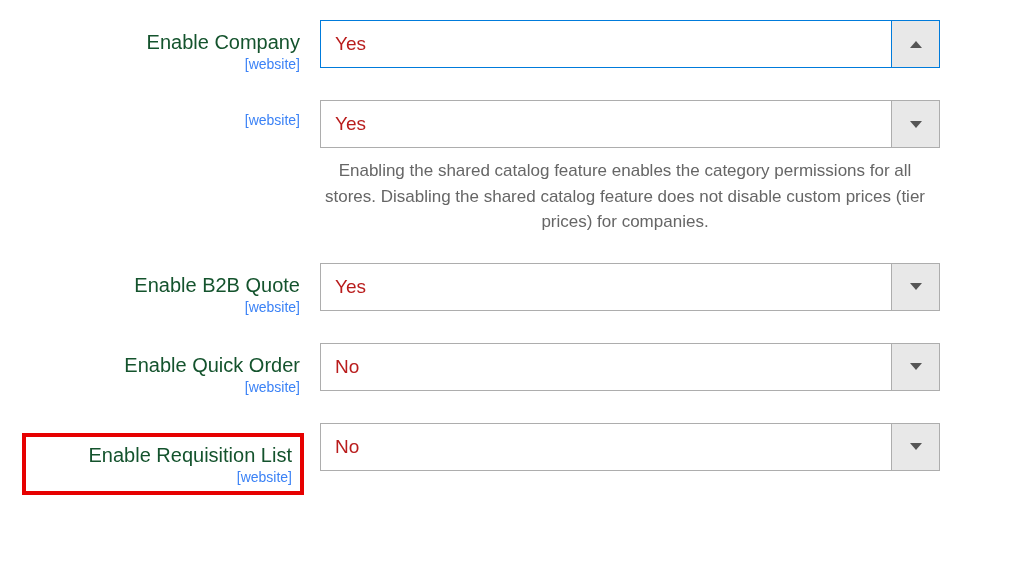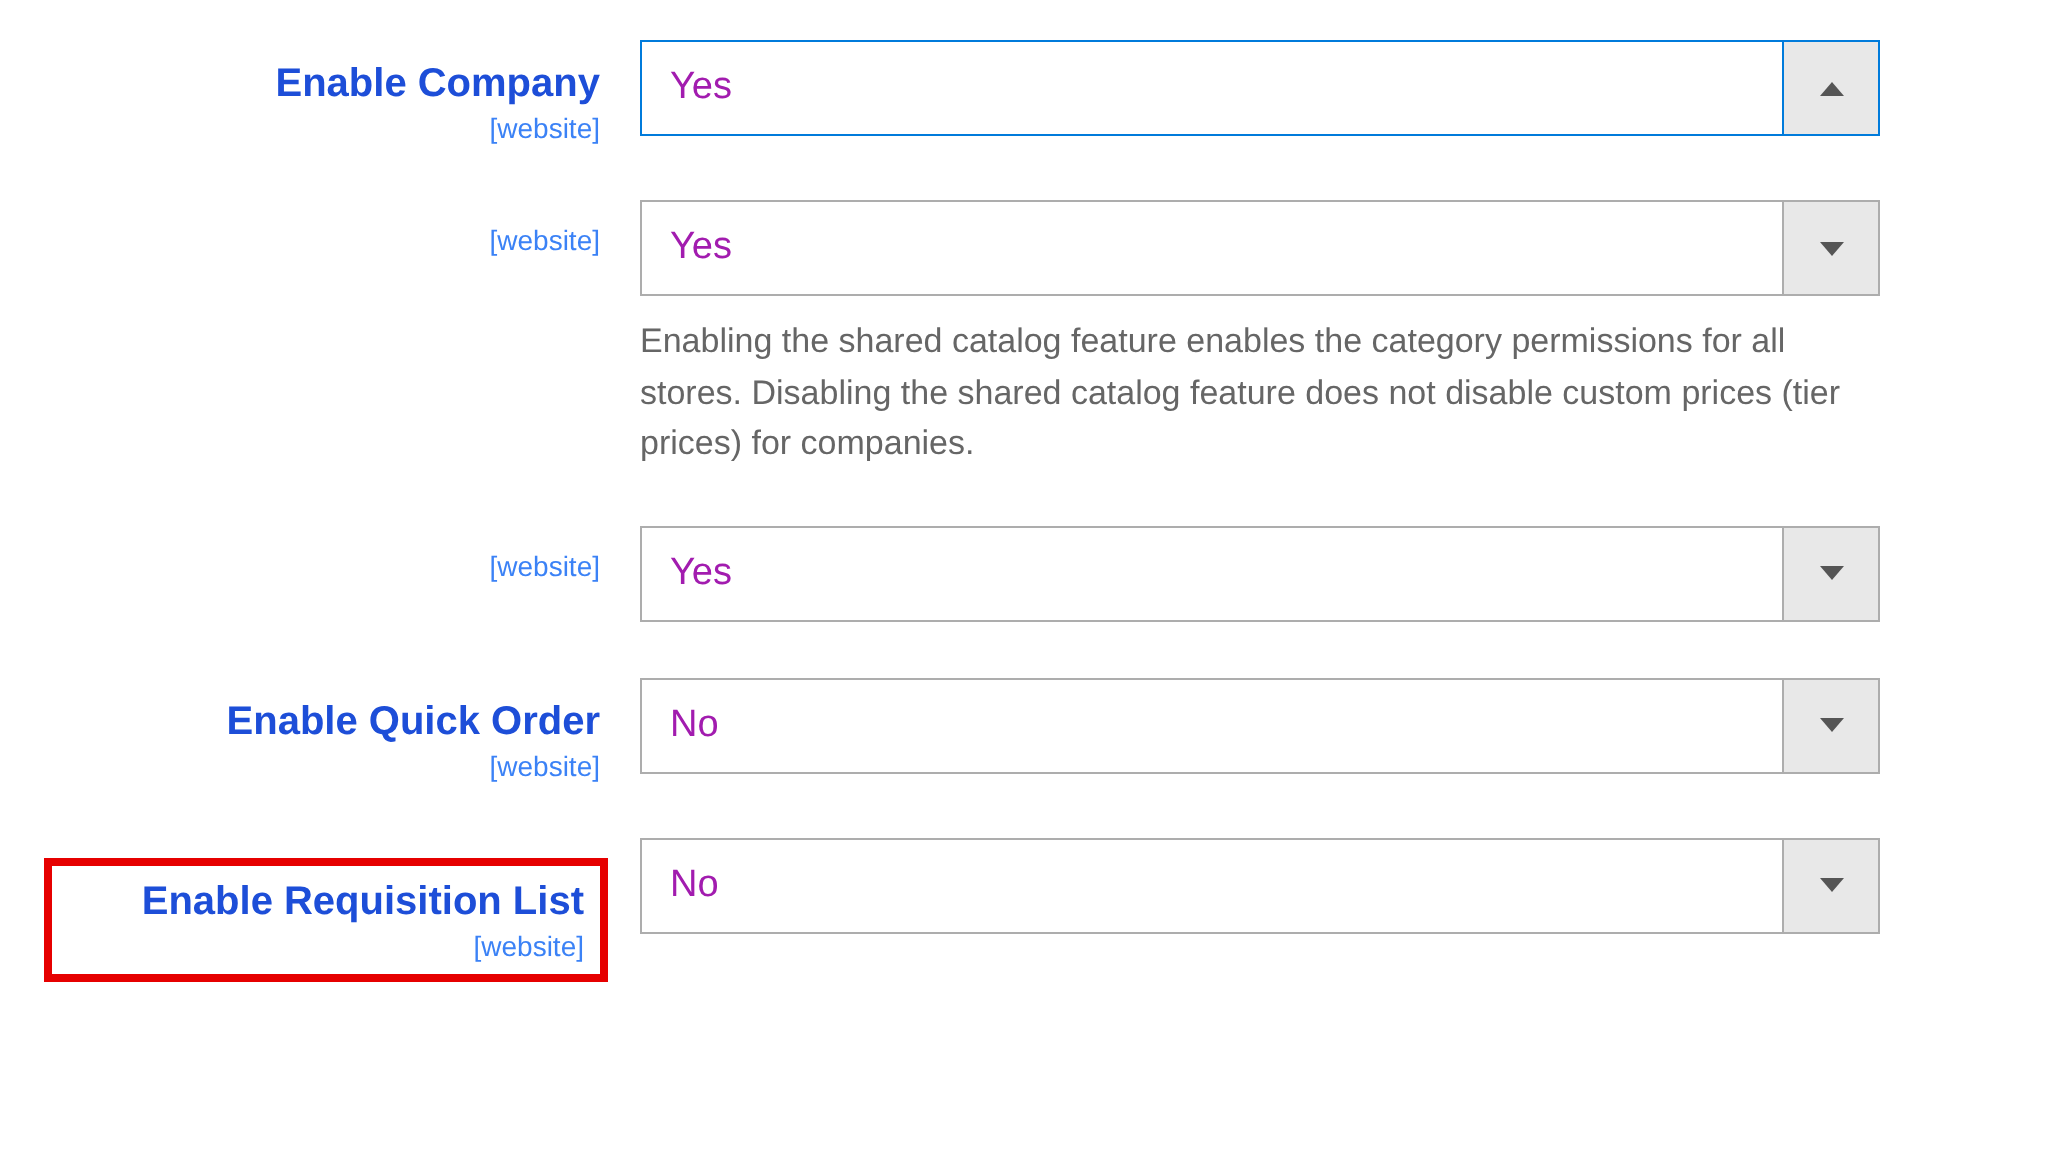--- a/index.html
+++ b/index.html
@@ -21,22 +21,22 @@
       margin-bottom: 28px;
     }
     .label-col {
       width: 290px;
       text-align: right;
       padding-right: 20px;
       padding-top: 10px;
     }
     .label-main {
       font-size: 20px;
-      color: #1d4ed8;
-      font-weight: 700;
+      color: #14532d;
+      font-weight: 400;
       line-height: 1.2;
       margin-top: 14px;
     }
     .label-scope {
       font-size: 14px;
       color: #3b82f6;
       display: block;
       margin-top: 2px;
     }
     .control-col {
@@ -51,21 +51,21 @@
       align-items: stretch;
       height: 48px;
     }
     .select-wrap.focused {
       border-color: #007bdb;
     }
     .select-value {
       flex: 1;
       padding: 0 14px;
       font-size: 19px;
-      color: #a21caf;
+      color: #b91c1c;
       display: flex;
       align-items: center;
     }
     .select-arrow {
       width: 48px;
       background: #e8e8e8;
       border-left: 1px solid #adadad;
       display: flex;
       align-items: center;
       justify-content: center;
@@ -87,20 +87,21 @@
       border-left: 6px solid transparent;
       border-right: 6px solid transparent;
       border-bottom: 7px solid #555;
     }
     .help-text {
       font-size: 17px;
       color: #666;
       line-height: 1.5;
       margin-top: 10px;
       padding-right: 10px;
+      text-align: center;
     }
     .highlight-box {
       border: 4px solid #e60000;
       padding: 6px 8px 6px 4px;
       margin-left: -8px;
       margin-right: -4px;
     }
     .highlight-box .label-main {
       padding-left: 4px;
       text-align: center;
@@ -134,20 +135,21 @@
       <div class="select-arrow">
         <div class="arrow-down"></div>
       </div>
     </div>
     <div class="help-text">Enabling the shared catalog feature enables the category permissions for all stores. Disabling the shared catalog feature does not disable custom prices (tier prices) for companies.</div>
   </div>
 </div>
 
 <div class="form-row">
   <div class="label-col">
+    <span class="label-main">Enable B2B Quote</span>
     <span class="label-scope">[website]</span>
   </div>
   <div class="control-col">
     <div class="select-wrap">
       <div class="select-value">Yes</div>
       <div class="select-arrow">
         <div class="arrow-down"></div>
       </div>
     </div>
   </div>

